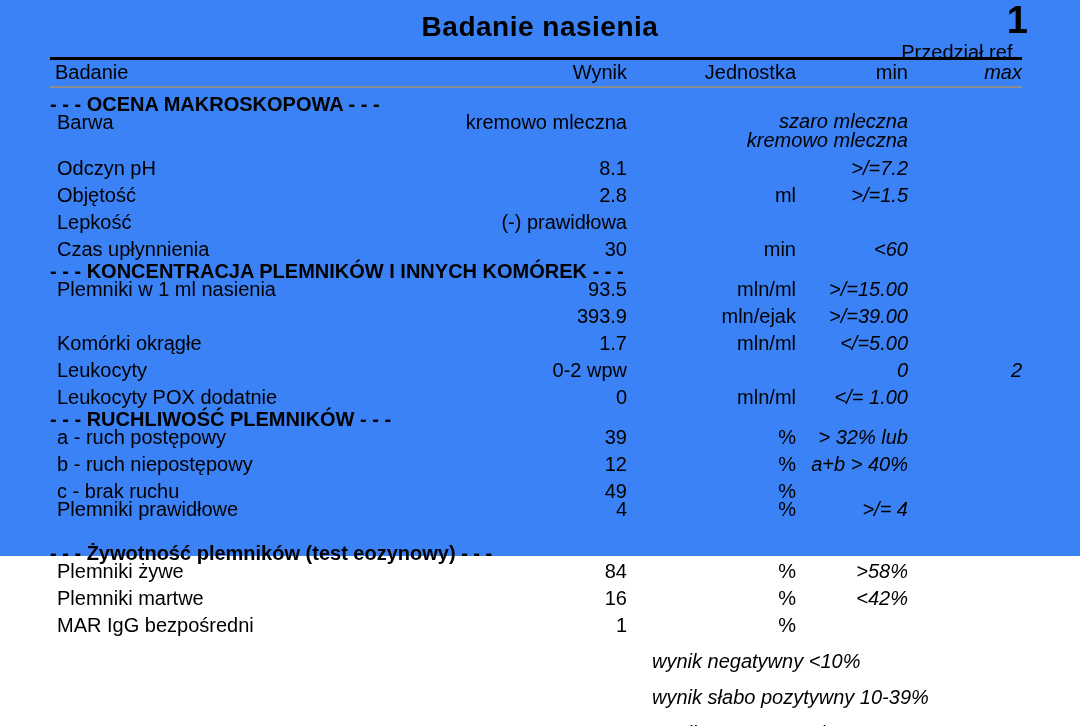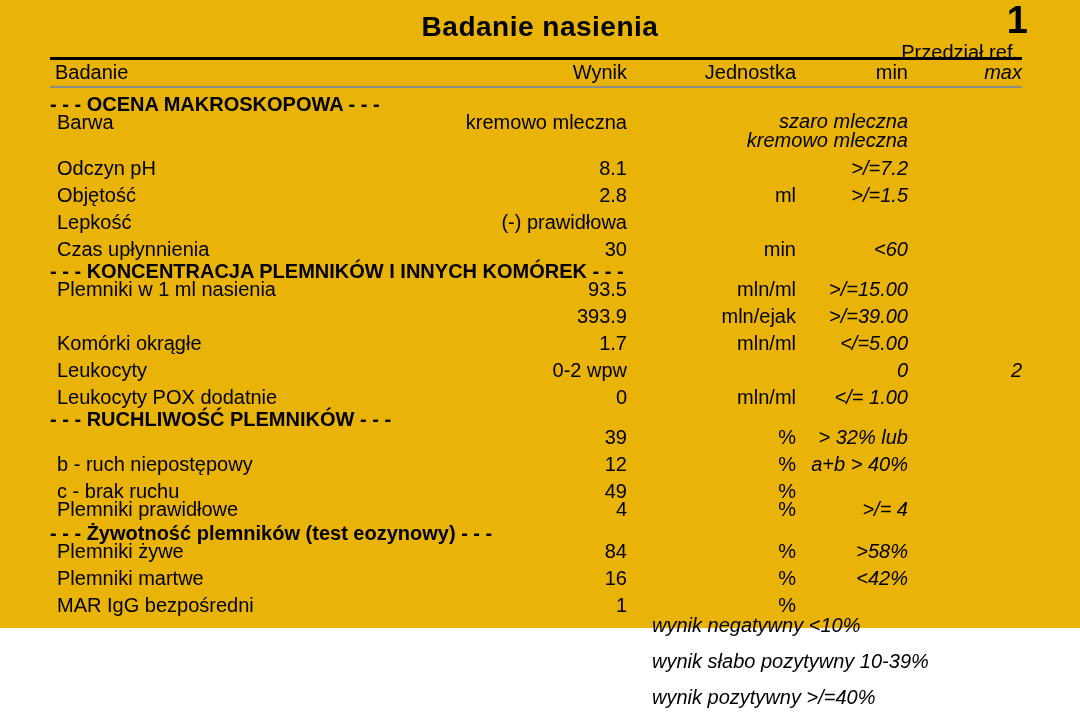--- a/index.html
+++ b/index.html
@@ -10,22 +10,22 @@
   body {
     width: 1080px;
     height: 726px;
     overflow: hidden;
     font-family: "Liberation Sans", sans-serif;
     color: #000000;
   }
   .page {
     position: relative;
     width: 1080px;
-    height: 628px;
-    background: #eab308;
+    height: 556px;
+    background: #3b82f6;
   }
   .title {
     position: absolute;
     top: 11px;
     left: 0;
     width: 100%;
     text-align: center;
     font-size: 28px;
     font-weight: bold;
     letter-spacing: 0.5px;
@@ -122,32 +122,32 @@
   .sec-h {
     position: relative;
     height: 20px;
     margin-top: 2px;
     padding-left: 50px;
     font-size: 20px;
     line-height: 20px;
     font-weight: bold;
     white-space: nowrap;
   }
-  .sec-h.gap { margin-top: 4px; }
+  .sec-h.gap { margin-top: 24px; }
   .fnote {
     position: relative;
     height: 20px;
     margin-top: 16px;
     padding-left: 652px;
     font-size: 20px;
     line-height: 20px;
     font-style: italic;
     white-space: nowrap;
   }
-  .fnote.first { margin-top: 0; }
+  .fnote.first { margin-top: 16px; }
 </style>
 </head>
 <body>
 
 <div class="page">
   <div class="title">Badanie nasienia</div>
   <div class="page-num">1</div>
   <div class="ref-label">Przedział ref.</div>
   <div class="rule-thick"></div>
   <div class="head-row">
@@ -228,20 +228,21 @@
       </div>
       <div class="row">
         <span class="c-label">Leukocyty POX dodatnie</span>
         <span class="c-wynik">0</span>
         <span class="c-jedn">mln/ml</span>
         <span class="c-min">&lt;/= 1.00</span>
         <span class="c-max"></span>
       </div>
       <div class="sec-h">- - - RUCHLIWOŚĆ PLEMNIKÓW - - -</div>
       <div class="row first">
+        <span class="c-label">a - ruch postępowy</span>
         <span class="c-wynik">39</span>
         <span class="c-jedn">%</span>
         <span class="c-min">&gt; 32% lub</span>
         <span class="c-max"></span>
       </div>
       <div class="row">
         <span class="c-label">b - ruch niepostępowy</span>
         <span class="c-wynik">12</span>
         <span class="c-jedn">%</span>
         <span class="c-min">a+b &gt; 40%</span>

